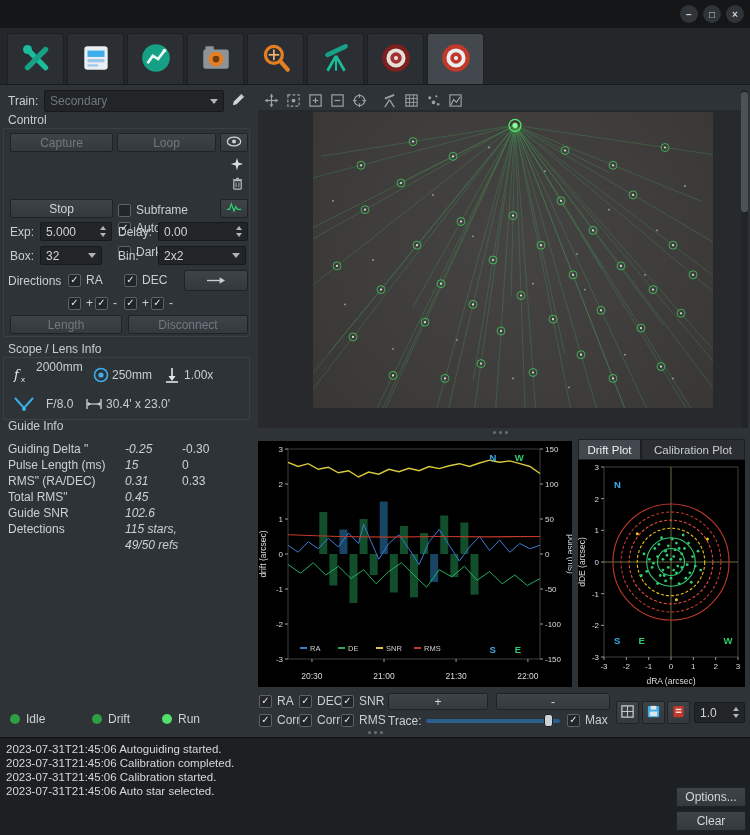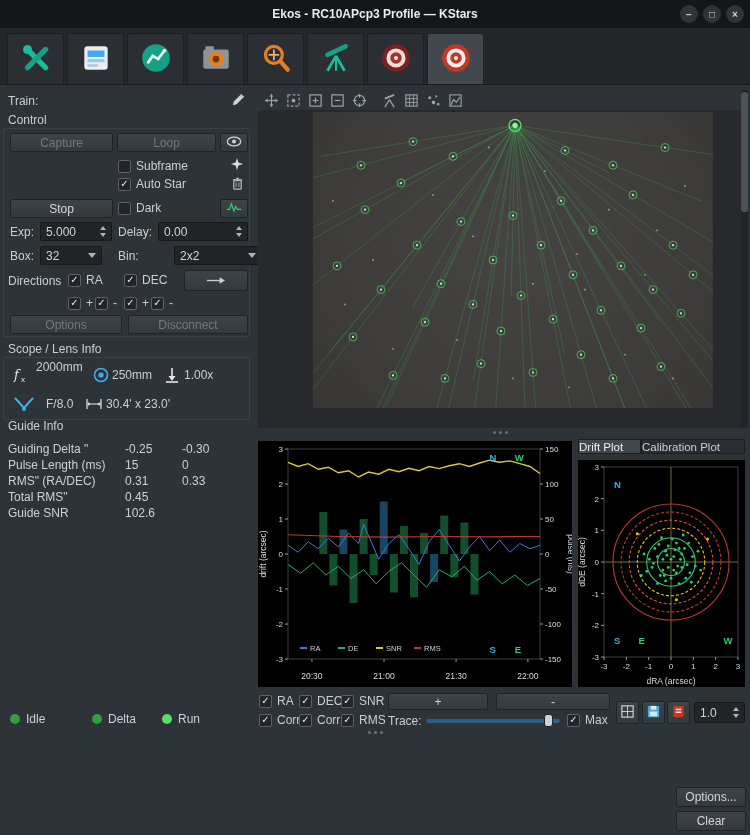--- a/index.html
+++ b/index.html
@@ -6,58 +6,57 @@
 html,body{width:750px;height:835px;background:#1b1d1f;font-family:"Liberation Sans",sans-serif;}
 .win{position:absolute;top:0;left:0;width:750px;height:835px;background:#2e3338;color:#d7dbde;font-size:12px;overflow:hidden;}
 .titlebar{position:absolute;top:0;left:0;right:0;height:28px;background:#141617;display:flex;align-items:center;justify-content:center;font-weight:bold;color:#e9ebec;}
 .win-btns{position:absolute;right:6px;top:5px;display:flex;gap:5px;}
 .win-btn{width:18px;height:18px;border-radius:50%;background:#2f3438;display:flex;align-items:center;justify-content:center;font-size:10px;color:#cfd4d8;cursor:default;}
 .tabbar{position:absolute;top:28px;left:0;right:0;height:57px;background:#24272a;border-bottom:1px solid #17191b;display:flex;align-items:flex-end;padding-left:7px;gap:3px;}
 .tab{width:57px;height:51px;background:#2b2f33;border:1px solid #1d2023;border-bottom:none;border-radius:3px 3px 0 0;display:flex;align-items:center;justify-content:center;}
 .tab.selected{background:#42484e;}
 .tab svg{width:34px;height:34px;}
 .lbl{position:absolute;color:#c9ced2;white-space:nowrap;}
-.dim{color:#7d858b;}
+.dim{color:#7d858b;margin-top:44px;}
 .btn{position:absolute;background:linear-gradient(#3e4348,#34393d);border:1px solid #202326;border-radius:2px;color:#d2d6d9;display:flex;align-items:center;justify-content:center;font-size:12px;white-space:nowrap;}
 .btn.dis{color:#717980;}
 .field{position:absolute;background:#222527;border:1px solid #17191b;border-radius:2px;color:#cfd4d8;display:flex;align-items:center;padding:0 5px;font-size:12px;}
 .field.dis{color:#70787e;}
 .arr-dn{width:0;height:0;border-left:4px solid transparent;border-right:4px solid transparent;border-top:5px solid #aeb4b8;margin-left:auto;}
 .spins{margin-left:auto;display:flex;flex-direction:column;gap:3px;align-items:center;}
 .tri-u{width:0;height:0;border-left:3px solid transparent;border-right:3px solid transparent;border-bottom:4px solid #aeb4b8;}
 .tri-d{width:0;height:0;border-left:3px solid transparent;border-right:3px solid transparent;border-top:4px solid #aeb4b8;}
 .cb{position:absolute;display:flex;align-items:center;gap:5px;color:#c9ced2;white-space:nowrap;}
 .cb .box{width:13px;height:13px;background:#232629;border:1px solid #5c6267;border-radius:2px;display:flex;align-items:center;justify-content:center;font-size:10px;color:#e8eaec;line-height:1;}
 .group{position:absolute;border:1px solid #3a4045;border-radius:2px;}
 .gi-row{display:flex;height:16px;line-height:16px;color:#ccd1d5;}
-.gi-row .l{width:117px;}.gi-row .a{width:57px;}.gi-row .b{flex:1;}
+.gi-row .l{width:117px;}.gi-row .a{width:57px;font-style:italic;}.gi-row .b{flex:1;}
 .status-item{position:absolute;display:flex;align-items:center;gap:6px;color:#ccd1d5;}
 .dot{width:10px;height:10px;border-radius:50%;}
 .fits-bg{position:absolute;left:258px;top:110px;width:483px;height:318px;background:#27292c;}
 .fits-img{position:absolute;left:313px;top:112px;width:400px;height:296px;background:radial-gradient(circle at 50% 45%,#454443 0%,#3e3d3c 60%,#383736 100%);}
 .ticon{position:absolute;width:18px;height:18px;display:flex;align-items:center;justify-content:center;}
 .scroll-v{position:absolute;left:741px;top:90px;width:7px;height:338px;background:#222528;border-radius:3px;}
 .scroll-v .thumb{position:absolute;left:0;top:2px;width:7px;height:120px;background:#4c5358;border-radius:3px;}
 .splitter{position:absolute;display:flex;align-items:center;justify-content:center;gap:3px;}
 .splitter i{width:3px;height:3px;background:#6a7177;border-radius:50%;}
 .chartbox{position:absolute;background:#000;}
-.ptab{position:absolute;top:439px;height:15px;background:#2a2e32;border:1px solid #1d2023;color:#c9ced2;display:flex;align-items:center;font-size:11.5px;}
+.ptab{position:absolute;top:439px;height:21px;background:#2a2e32;border:1px solid #1d2023;color:#c9ced2;display:flex;align-items:center;justify-content:center;font-size:11.5px;}
 .ptab.selected{background:#42484e;color:#eceeef;}
 .slider-track{position:absolute;height:4px;background:#2a5e8c;border-radius:2px;}
 .slider-handle{position:absolute;width:9px;height:13px;background:#cdd2d6;border:1px solid #1d2023;border-radius:3px;}
 .log{position:absolute;left:0;top:737px;width:750px;height:98px;background:#1d2022;border-top:1px solid #0f1113;padding:4px 6px;color:#d4d8db;font-size:11.5px;line-height:14px;}
 .iconbtn{position:absolute;background:linear-gradient(#3e4348,#34393d);border:1px solid #202326;border-radius:2px;display:flex;align-items:center;justify-content:center;}
 </style>
 </head>
 <body>
 
 <div class="win">
 
   <div class="titlebar">
-    <span>Ekos - RC10APcp3 Profile — KStars</span>
     <span class="win-btns">
       <span class="win-btn">−</span>
       <span class="win-btn">□</span>
       <span class="win-btn">×</span>
     </span>
   </div>
 
   <div class="tabbar">
     <div class="tab">
         <span><svg viewBox="0 0 32 32" width="34" height="34">
@@ -117,20 +116,24 @@
         <span><svg viewBox="0 0 32 32" width="34" height="34">
             <circle cx="16" cy="16" r="13" fill="#c0392b"></circle>
             <circle cx="16" cy="16" r="9" fill="#eceff1"></circle>
             <circle cx="16" cy="16" r="5.4" fill="#c0392b"></circle>
             <circle cx="16" cy="16" r="2" fill="#eceff1"></circle>
           </svg></span>
       </div>
   </div>
 
   <span class="lbl" style="left:8px;top:94px">Train:</span>
+  <div class="field dis" style="left:44px;top:90px;width:180px;height:22px">
+    <span>Secondary</span>
+      <span class="arr-dn"></span>
+  </div>
   <div class="iconbtn" style="left:228px;top:90px;width:21px;height:22px;background:transparent;border-color:transparent">
     <span><svg viewBox="0 0 16 16" width="15" height="15">
           <polygon points="2,14 3,10 11,2 14,5 6,13" fill="#cfd4d8"></polygon>
           <line x1="10" y1="3" x2="13" y2="6" stroke="#9aa1a6" stroke-width="1"></line>
         </svg></span>
   </div>
 
   <span class="lbl" style="left:8px;top:113px">Control</span>
   <div class="group" style="left:3px;top:128px;width:247px;height:209px"></div>
 
@@ -199,21 +202,21 @@
         <i class="tri-d"></i>
       </span>
   </div>
 
   <span class="lbl" style="left:10px;top:249px">Box:</span>
   <div class="field" style="left:40px;top:246px;width:62px;height:19px">
     <span>32</span>
       <span class="arr-dn"></span>
   </div>
   <span class="lbl" style="left:118px;top:249px">Bin:</span>
-  <div class="field" style="left:174px;top:246px;width:88px;height:19px">
+  <div class="field" style="left:158px;top:246px;width:88px;height:19px">
     <span>2x2</span>
       <span class="arr-dn"></span>
   </div>
 
   <span class="lbl" style="left:8px;top:274px">Directions</span>
   <span class="cb" style="left:68px;top:273px">
       <span class="box">✓</span>
       <span>RA</span>
     </span>
   <span class="cb" style="left:124px;top:273px">
@@ -238,21 +241,21 @@
   <span class="cb" style="left:124px;top:296px">
       <span class="box">✓</span>
       <span>+</span>
     </span>
   <span class="cb" style="left:151px;top:296px">
       <span class="box">✓</span>
       <span>-</span>
     </span>
 
   <div class="btn dis" style="left:10px;top:315px;width:112px;height:19px">
-      <span>Options</span>
+      <span>Length</span>
     </div>
   <div class="btn dis" style="left:128px;top:315px;width:120px;height:19px">
       <span>Disconnect</span>
     </div>
 
   <span class="lbl" style="left:8px;top:342px">Scope / Lens Info</span>
   <div class="group" style="left:3px;top:357px;width:247px;height:63px"></div>
   <span class="ticon" style="left:12px;top:366px">
       <svg viewBox="0 0 18 16" width="18" height="16">
         <text x="2" y="12" font-size="13" font-style="italic" font-family="DejaVu Serif, serif" fill="#e4e7e9">f</text>
@@ -313,30 +316,35 @@
       <div class="gi-row">
         <div class="l">Total RMS"</div>
         <div class="a">0.45</div>
         <div class="b"></div>
       </div>
       <div class="gi-row">
         <div class="l">Guide SNR</div>
         <div class="a">102.6</div>
         <div class="b"></div>
       </div>
+      <div class="gi-row">
+        <div class="l">Detections</div>
+        <div class="a">115 stars, 49/50 refs</div>
+        <div class="b"></div>
+      </div>
     </div>
 
   <div>
       <span class="status-item" style="left: 10px; top: 712px;">
         <span class="dot" style="background: rgb(47, 158, 68);"></span>
         <span>Idle</span>
       </span>
       <span class="status-item" style="left: 92px; top: 712px;">
         <span class="dot" style="background: rgb(47, 158, 68);"></span>
-        <span>Delta</span>
+        <span>Drift</span>
       </span>
       <span class="status-item" style="left: 162px; top: 712px;">
         <span class="dot" style="background: rgb(82, 223, 106);"></span>
         <span>Run</span>
       </span>
     </div>
 
   <div class="fits-bg"></div>
 
   <span class="ticon" style="left:262px;top:91px">
@@ -811,20 +819,26 @@
         <i class="tri-d"></i>
       </span>
   </div>
 
   <div class="splitter" style="left:0px;top:729px;width:750px;height:7px">
       <i></i>
       <i></i>
       <i></i>
     </div>
 
+  <div class="log">
+      <div>2023-07-31T21:45:06 Autoguiding started.</div>
+      <div>2023-07-31T21:45:06 Calibration completed.</div>
+      <div>2023-07-31T21:45:06 Calibration started.</div>
+      <div>2023-07-31T21:45:06 Auto star selected.</div>
+    </div>
   <div class="btn" style="left:676px;top:787px;width:70px;height:20px">
       <span>Options...</span>
     </div>
   <div class="btn" style="left:676px;top:811px;width:70px;height:20px">
       <span>Clear</span>
     </div>
 
 </div>
 
 </body></html>

